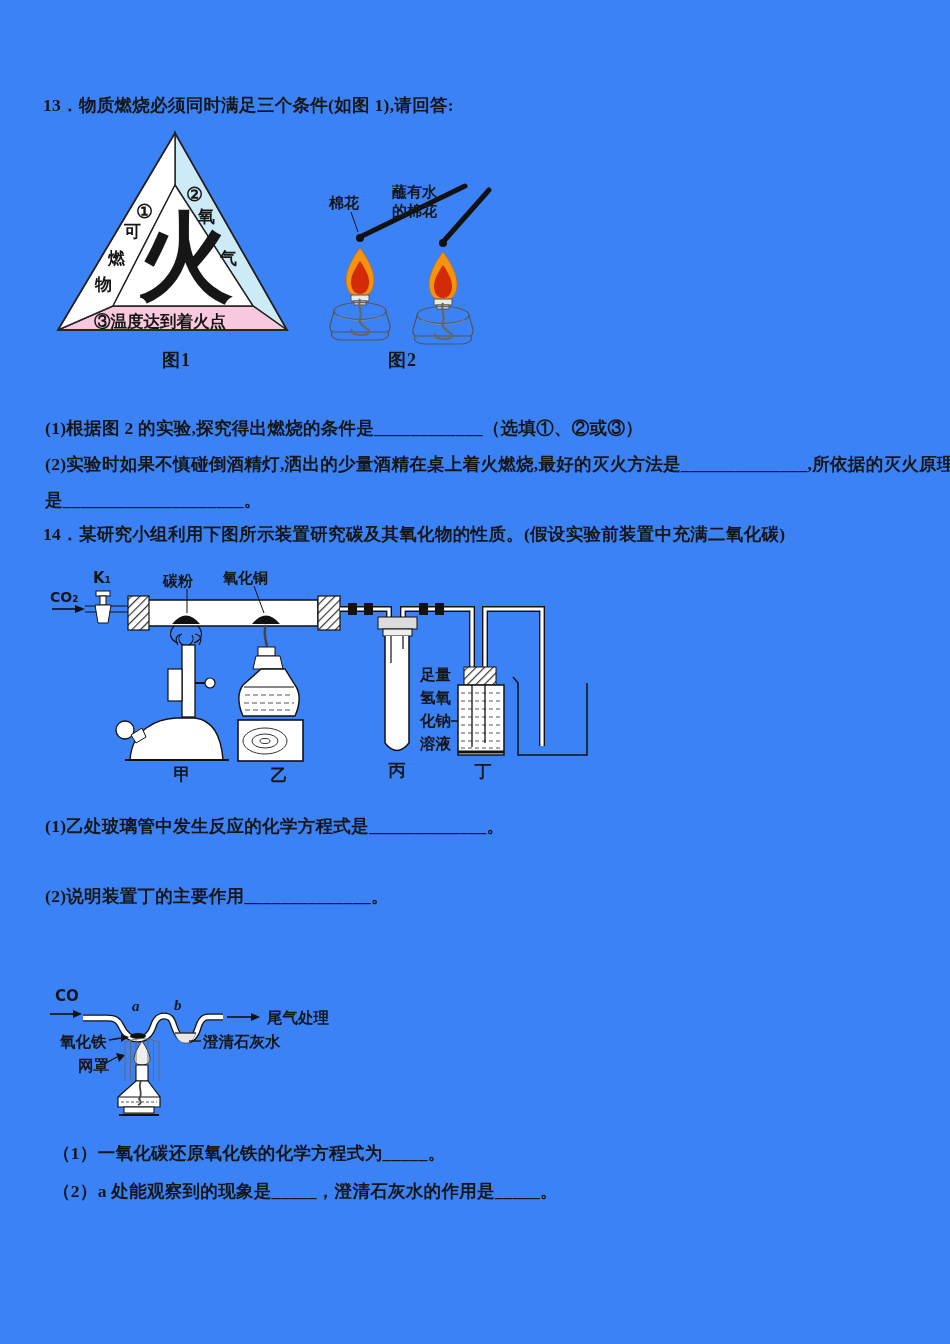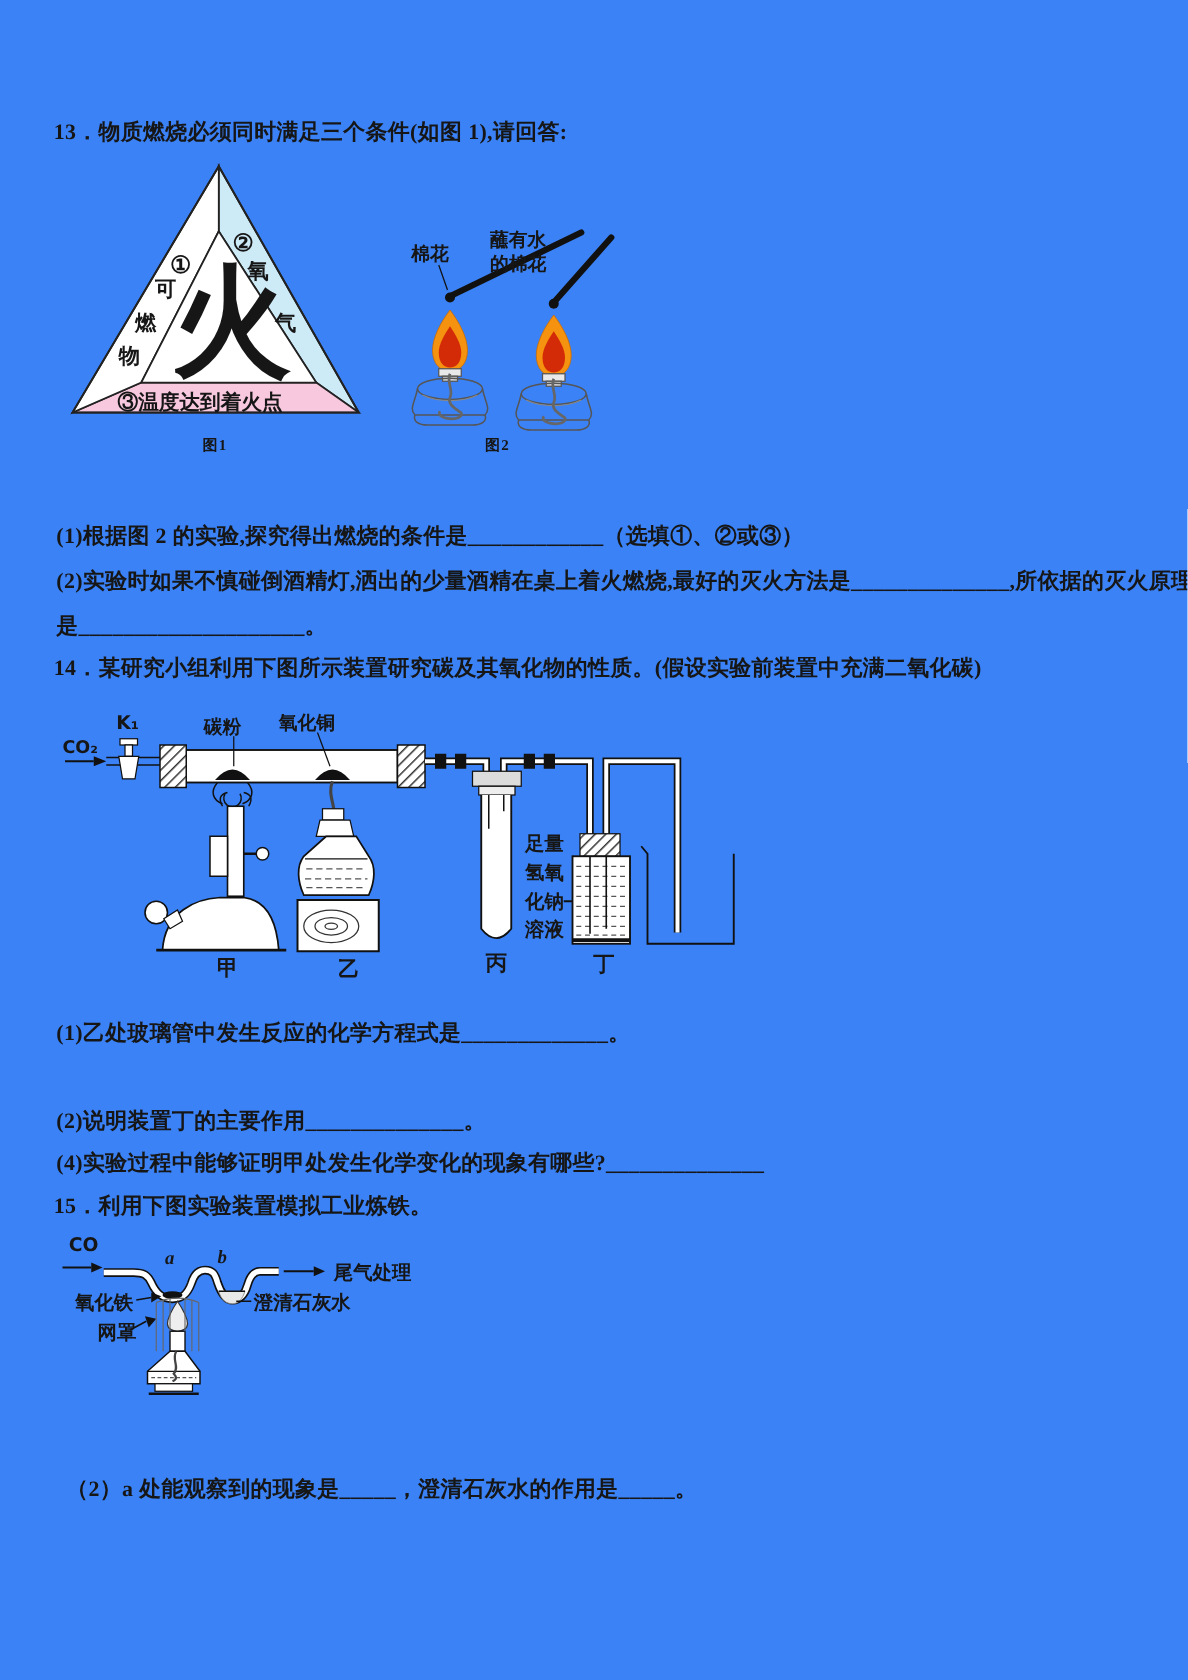--- a/index.html
+++ b/index.html
@@ -5,43 +5,42 @@
   html,body{margin:0;padding:0;background:#ffffff;}
   .page{
     position:relative;width:950px;height:1344px;background:#3b82f6;
     font-family:"Liberation Serif","DejaVu Serif",serif;
     font-weight:700;color:#161616;overflow:hidden;
   }
   .line{
     position:absolute;font-size:17.5px;line-height:22px;white-space:pre;
     letter-spacing:0.3px;
   }
-  .caption{position:absolute;font-size:12px;letter-spacing:1px;}
+  .caption{position:absolute;font-size:18px;letter-spacing:1px;}
   .fig{position:absolute;}
   svg text{
     font-family:"Liberation Serif","DejaVu Serif",serif;
     font-weight:700;fill:#161616;
   }
   svg text.f-sub{font-family:"DejaVu Sans",sans-serif;font-weight:700;}
   svg text.it{font-style:italic;}
 </style>
 </head>
 <body>
 
 <div class="page">
 
   <div class="line" style="left:43px;top:94px">13．物质燃烧必须同时满足三个条件(如图 1),请回答:</div>
   <div class="line" style="left:45px;top:417px">(1)根据图 2 的实验,探究得出燃烧的条件是____________（选填①、②或③）</div>
   <div class="line" style="left:45px;top:453px">(2)实验时如果不慎碰倒酒精灯,洒出的少量酒精在桌上着火燃烧,最好的灭火方法是______________,所依据的灭火原理</div>
   <div class="line" style="left:45px;top:489px">是____________________。</div>
   <div class="line" style="left:43px;top:523px">14．某研究小组利用下图所示装置研究碳及其氧化物的性质。(假设实验前装置中充满二氧化碳)</div>
   <div class="line" style="left:45px;top:815px">(1)乙处玻璃管中发生反应的化学方程式是_____________。</div>
   <div class="line" style="left:45px;top:885px">(2)说明装置丁的主要作用______________。</div>
-  <div class="line" style="left:45px;top:919px">(4)实验过程中能够证明甲处发生化学变化的现象有哪些?______________</div>
-  <div class="line" style="left:43px;top:953px">15．利用下图实验装置模拟工业炼铁。</div>
+  <div class="line" style="left:53px;top:1142px">（1）一氧化碳还原氧化铁的化学方程式为_____。</div>
   <div class="line" style="left:53px;top:1180px">（2）a 处能观察到的现象是_____，澄清石灰水的作用是_____。</div>
 
   <div class="caption" style="left:162px;top:348px">图1</div>
   <div class="caption" style="left:388px;top:348px">图2</div>
 
   <svg class="fig" style="left:50px;top:128px" width="262" height="218" viewBox="0 0 262 218">
     <polygon points="125,5 237,202 203,178 125,57" fill="#cdeaf7" stroke="#222" stroke-width="1.4"></polygon>
     <polygon points="8,202 237,202 203,178 63,178" fill="#f8c8de" stroke="#222" stroke-width="1.4"></polygon>
     <polygon points="125,5 8,202 63,178 125,57" fill="#ffffff" stroke="#222" stroke-width="1.4"></polygon>
     <polygon points="125,57 63,178 203,178" fill="#ffffff" stroke="#222" stroke-width="1.4"></polygon>

